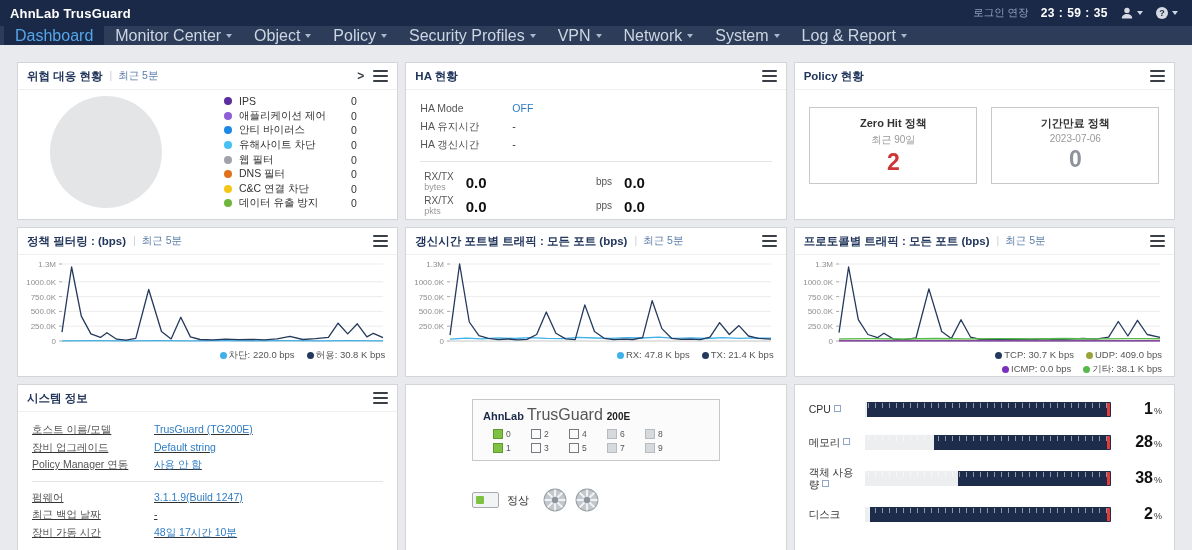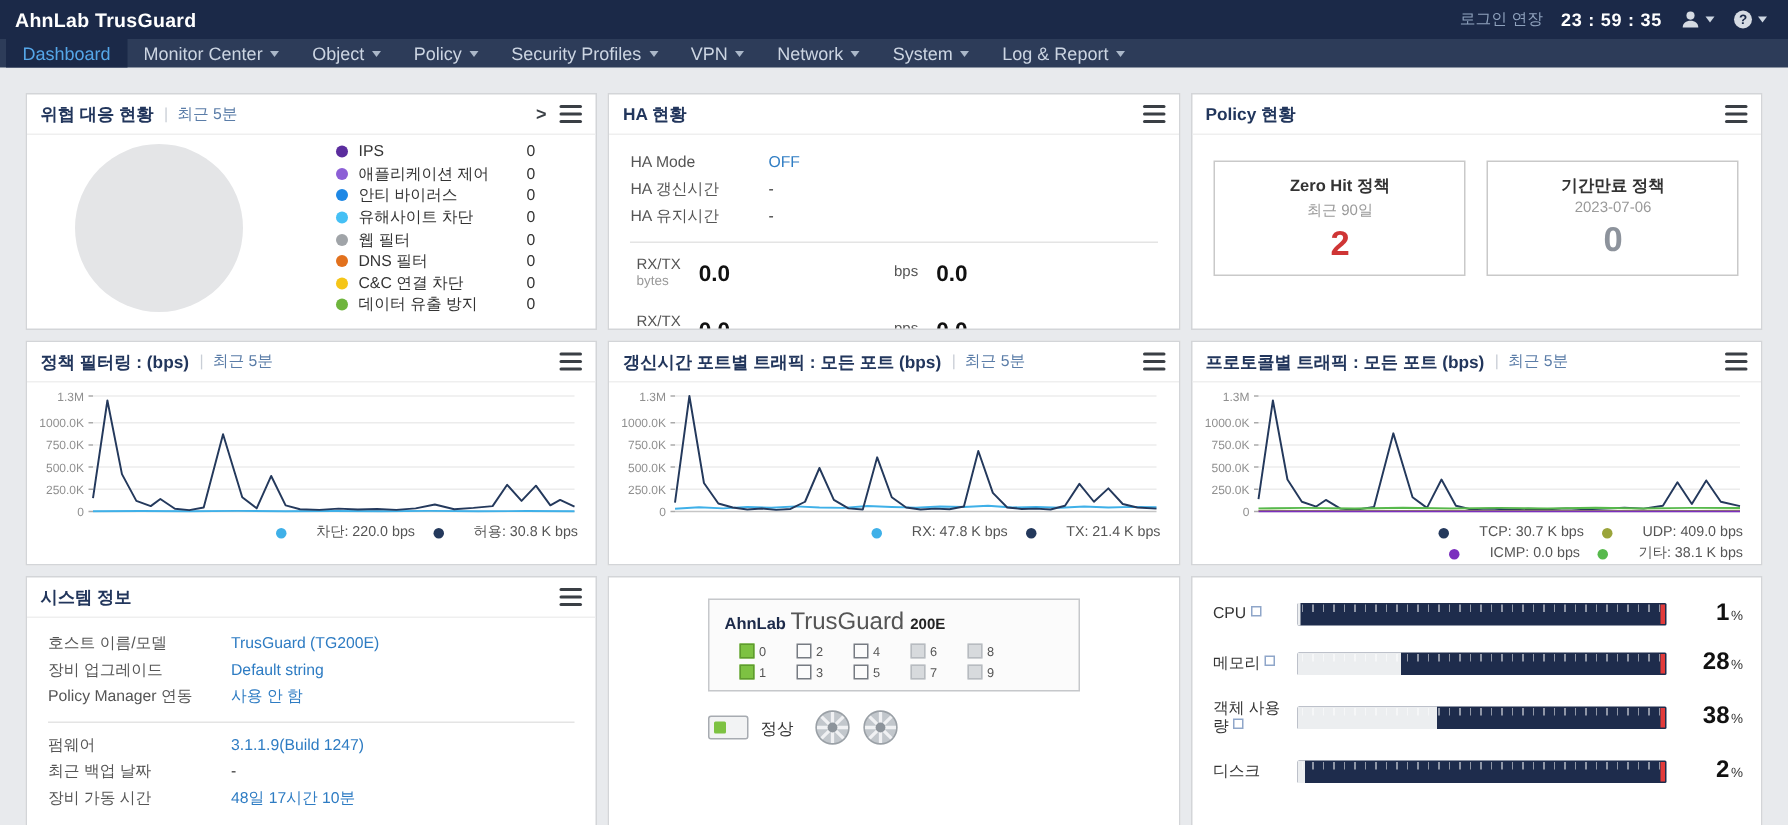--- a/index.html
+++ b/index.html
@@ -10,21 +10,21 @@
   .topbar { height:26px; background:#1b2948; display:flex; align-items:center; padding:0 10px; color:#fff; }
   .brand { font-size:13px; font-weight:bold; letter-spacing:.2px; }
   .topbar-right { margin-left:auto; display:flex; align-items:center; gap:12px; padding-right:4px; }
   .session-label { color:#8fa2bd; font-size:10.5px; cursor:pointer; }
   .session-timer { font-weight:bold; font-size:12px; letter-spacing:.5px; }
   .tb-group { display:flex; align-items:center; gap:3px; cursor:pointer; }
   .caret { width:0; height:0; border-left:3.5px solid transparent; border-right:3.5px solid transparent; border-top:4px solid #cdd6e2; display:inline-block; }
 
   
   .menubar { height:19px; background:#2d3c59; display:flex; align-items:stretch; padding-left:4px; }
-  .menu-item { color:#ccd5e2; font-size:12px; padding:0 11px; display:flex; align-items:center; gap:5px; cursor:pointer; white-space:nowrap; }
+  .menu-item { color:#ccd5e2; font-size:16px; padding:0 11px; display:flex; align-items:center; gap:5px; cursor:pointer; white-space:nowrap; }
   .menu-item.active { background:#1b2948; color:#55a6e8; }
   .menu-item .caret { border-top-color:#aab7c9; }
 
   
   .content { padding:17px; display:grid; grid-template-columns:repeat(3,1fr); grid-template-rows:158px 150px 168px; gap:7px; }
   .panel { background:#fff; border:1px solid #d3d5d8; overflow:hidden; }
   .panel-header { height:27px; display:flex; align-items:center; padding:0 9px; border-bottom:1px solid #efefef; }
   .panel-title { font-weight:bold; color:#22365c; font-size:11.5px; white-space:nowrap; }
   .panel-sub { color:#5b7da8; font-size:10.5px; }
   .panel-sub::before { content:"|"; color:#c9ced6; margin:0 6px 0 7px; }
@@ -42,43 +42,43 @@
   .tl-label { width:112px; color:#333; }
   .tl-value { color:#333; }
 
   
   .ha-body { padding:9px 14px 0; }
   .ha-row { line-height:18px; font-size:10.5px; }
   .ha-row .lab { display:inline-block; width:92px; color:#555; }
   .ha-row .val { color:#333; }
   .ha-row .val.link { color:#2e7cc3; }
   .ha-divider { border-top:1px solid #e4e4e4; margin:8px 0 10px; }
-  .ha-counters { display:grid; grid-template-columns:1fr 1fr; row-gap:18px; padding:0 4px; }
+  .ha-counters { display:grid; grid-template-columns:1fr 1fr; row-gap:4px; padding:0 4px; }
   .ha-cell { display:flex; align-items:center; gap:12px; }
   .ha-clab { display:flex; flex-direction:column; line-height:10px; }
   .ha-clab .l1 { font-size:10px; color:#555; }
   .ha-clab .l2 { font-size:9px; color:#999; }
   .ha-cval { font-size:15px; font-weight:bold; color:#111; }
 
   
   .policy-cards { display:flex; justify-content:center; gap:14px; padding-top:17px; }
   .policy-card { width:168px; border:1px solid #c9c9c9; text-align:center; padding:8px 6px 7px; cursor:pointer; }
   .pc-title { font-size:11px; font-weight:bold; color:#333; }
   .pc-sub { font-size:10px; color:#999; margin-top:2px; }
   .pc-value { font-size:23px; font-weight:bold; line-height:27px; margin-top:2px; }
 
   
   .chart-body { padding:4px 8px 2px 2px; }
   .chart-host { height:90px; }
   .chart-legend { display:flex; flex-wrap:wrap; justify-content:flex-end; gap:2px 12px; font-size:9.5px; color:#555; line-height:12px; max-width:250px; margin-left:auto; padding-right:4px; }
-  .leg-item { display:inline-flex; align-items:center; gap:20px; white-space:nowrap; }
+  .leg-item { display:inline-flex; align-items:center; gap:2px; white-space:nowrap; }
   .leg-dot { width:7px; height:7px; border-radius:50%; flex:none; }
 
   
-  .sysinfo { padding:9px 14px 0; }
+  .sysinfo { padding:9px 14px 0;text-decoration:underline; }
   .si-row { display:flex; line-height:17.5px; font-size:10.5px; }
   .si-label { width:122px; color:#555; flex:none; }
   .si-value { color:#333; }
   .si-value.link { color:#2e7cc3; cursor:pointer; }
   .si-divider { border-top:1px solid #e4e4e4; margin:7px 0; }
 
   
   .ports-body { padding:10px 12px 0; }
   .device-wrap { width:248px; margin:4px auto 0; }
   .device-box { border:1px solid #c6c8cb; background:#fbfbfb; padding:6px 10px 7px; }
@@ -86,21 +86,21 @@
   .brand-ahnlab { color:#1c2a4a; font-weight:bold; font-size:11px; }
   .device-model { font-size:16px; color:#555; margin-left:3px; }
   .device-code { font-size:10px; color:#222; font-weight:bold; margin-left:4px; }
   .port-grid { display:grid; grid-template-columns:repeat(5,38px); row-gap:4px; margin-left:10px; }
   .port { display:inline-flex; align-items:center; }
   .psq { width:10px; height:10px; border:1px solid #767b82; display:inline-block; background:#fff; }
   .port.up .psq { background:#7dc242; border-color:#5f9b2e; }
   .port.down .psq { background:#fbfbfb; }
   .port.off .psq { background:#d7dadd; border-color:#b7bbc0; }
   .pnum { font-style:normal; font-size:8.5px; color:#555; margin-left:3px; }
-  .power-row { display:flex; align-items:center; gap:8px; margin-top:12px; }
+  .power-row { display:flex; align-items:center; gap:8px; margin-top:27px; }
   .psu { width:27px; height:16px; border:1px solid #a7abb1; background:#f2f3f4; display:inline-flex; align-items:center; padding-left:3px; border-radius:2px; flex:none; }
   .psu .led { width:8px; height:8px; background:#7dc242; border-radius:1px; display:inline-block; }
   .power-label { font-size:11px; color:#333; margin-right:6px; }
   .fan { display:inline-flex; }
 
   
   .gauges { padding:15px 12px 0 14px; }
   .g-row { display:flex; align-items:center; margin-bottom:15px; }
   .g-label { width:52px; font-size:10.5px; line-height:12px; color:#333; flex:none; }
   .ext { display:inline-block; width:7px; height:7px; border:1px solid #8fa6c9; margin-left:3px; vertical-align:1px; }
@@ -245,22 +245,22 @@
         <button class="menu-btn">
             <i></i>
             <i></i>
             <i></i>
           </button>
       </span>
     </div>
     <div class="ha-body">
       <div>
           <div class="ha-row"><span class="lab">HA Mode</span><span class="val link">OFF</span></div>
+          <div class="ha-row"><span class="lab">HA 유지시간</span><span class="val">-</span></div>
           <div class="ha-row"><span class="lab">HA 갱신시간</span><span class="val">-</span></div>
-          <div class="ha-row"><span class="lab">HA 유지시간</span><span class="val">-</span></div>
         </div>
       <div class="ha-divider"></div>
       <div class="ha-counters">
           <div class="ha-cell">
             <span class="ha-clab">
               <span class="l1">RX/TX</span>
               <span class="l2">bytes</span>
             </span>
             <span class="ha-cval">0.0</span>
           </div>

